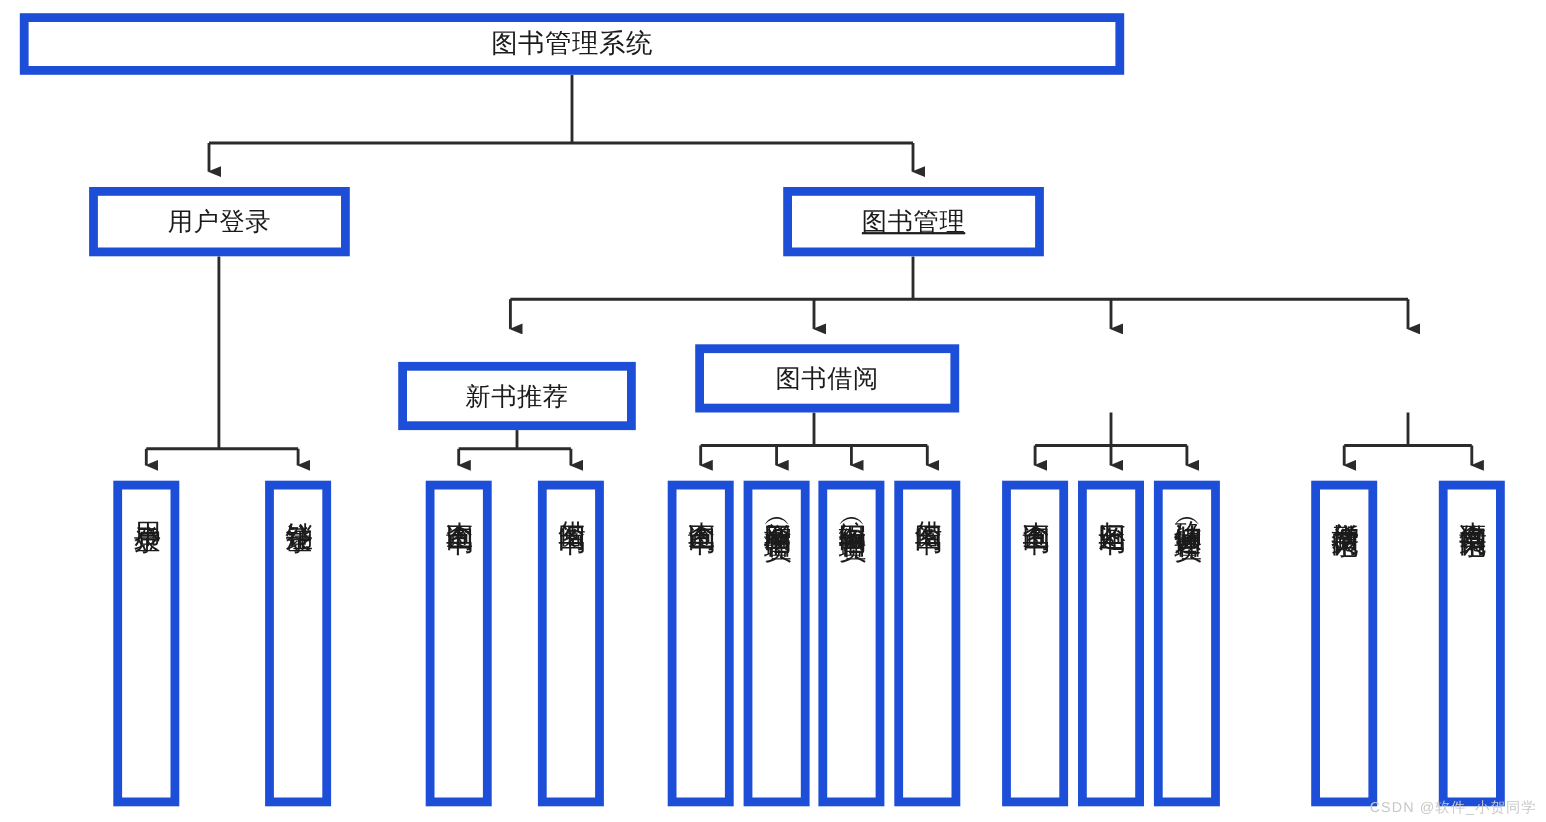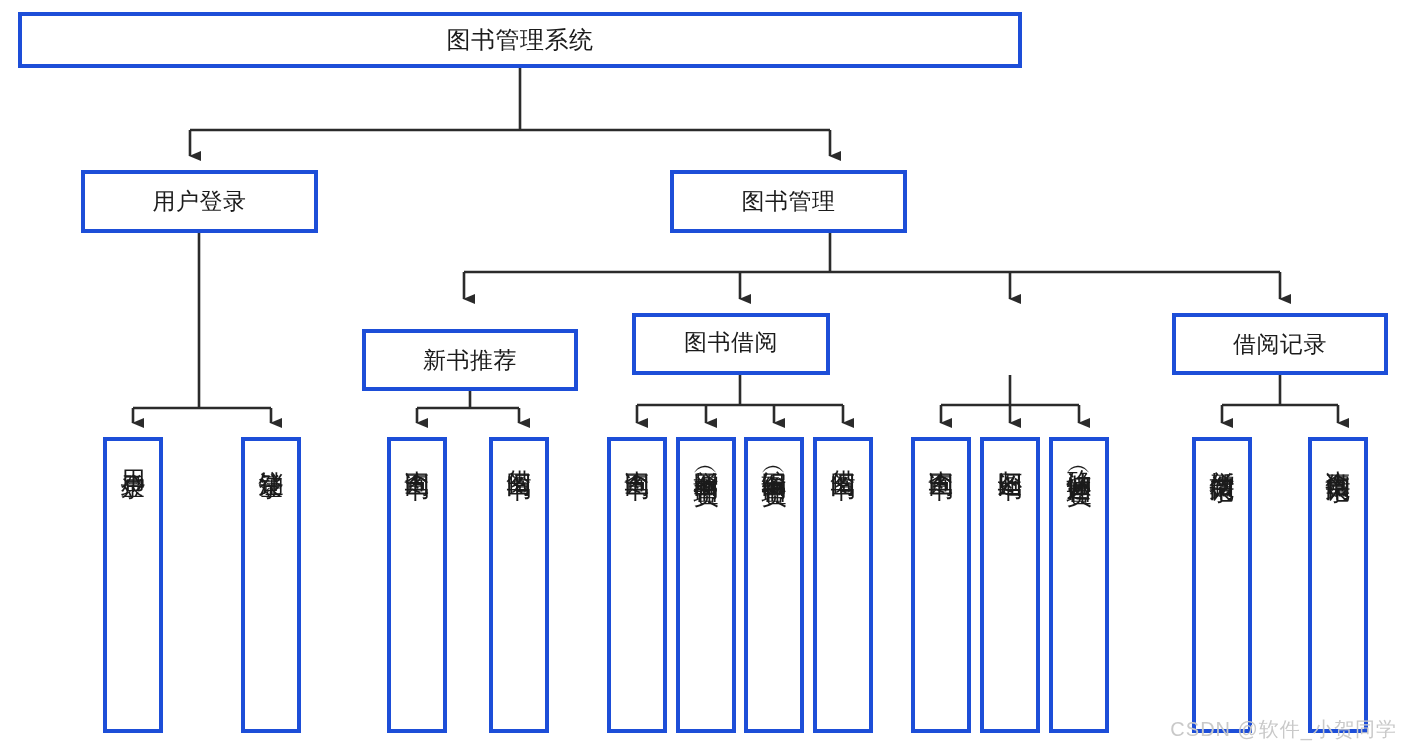--- a/index.html
+++ b/index.html
@@ -20,21 +20,21 @@
     position:absolute;
     left:0; top:0;
     width:1405px; height:747px;
     pointer-events:none;
   }
   
   .node{
     position:absolute;
     box-sizing:border-box;
     background:#ffffff;
-    border:4px solid #1d4ed8;
+    border:8px solid #1d4ed8;
     display:flex;
     align-items:center;
     justify-content:center;
     color:#1b1b1b;
   }
   .node .label{
     display:block;
     text-align:center;
     line-height:1.22;
     letter-spacing:0.5px;
@@ -56,21 +56,21 @@
     font-size:25px;
     line-height:1.0;
     letter-spacing:2px;
     white-space:nowrap;
   }
   
   #watermark{
     position:absolute;
     right:8px;
     bottom:4px;
-    font-size:20px;
+    font-size:13px;
     color:#c9c9c9;
     letter-spacing:1px;
     white-space:nowrap;
     user-select:none;
   }
 </style>
 </head>
 <body>
 
 <div id="canvas">
@@ -125,32 +125,29 @@
     </g>
   </svg>
 
   <div class="node horiz root" style="left:18px;top:12px;width:1004px;height:56px;">
     <span class="label">图书管理系统</span>
   </div>
 
   <div class="node horiz" style="left:81px;top:170px;width:237px;height:63px;">
     <span class="label">用户登录</span>
   </div>
-  <div class="node horiz" style="left:670px;top:170px;width:237px;height:63px;">
+  <div class="node horiz" style="left:712px;top:170px;width:237px;height:63px;text-decoration:underline;">
     <span class="label">图书管理</span>
   </div>
 
   <div class="node horiz" style="left:362px;top:313px;width:216px;height:62px;margin-top:16px;">
     <span class="label">新书推荐</span>
   </div>
-  <div class="node horiz" style="left:632px;top:313px;width:198px;height:62px;font-family:Liberation Mono, monospace;">
+  <div class="node horiz" style="left:632px;top:313px;width:240px;height:62px;">
     <span class="label">图书借阅</span>
-  </div>
-  <div class="node horiz" style="left:1172px;top:313px;width:216px;height:62px;">
-    <span class="label">借阅记录</span>
   </div>
 
   <div class="node vert" style="left:103px;top:437px;width:60px;height:296px;">
     <span class="label">用户登录</span>
   </div>
   <div class="node vert" style="left:241px;top:437px;width:60px;height:296px;">
     <span class="label">注销登录</span>
   </div>
 
   <div class="node vert" style="left:387px;top:437px;width:60px;height:296px;">

